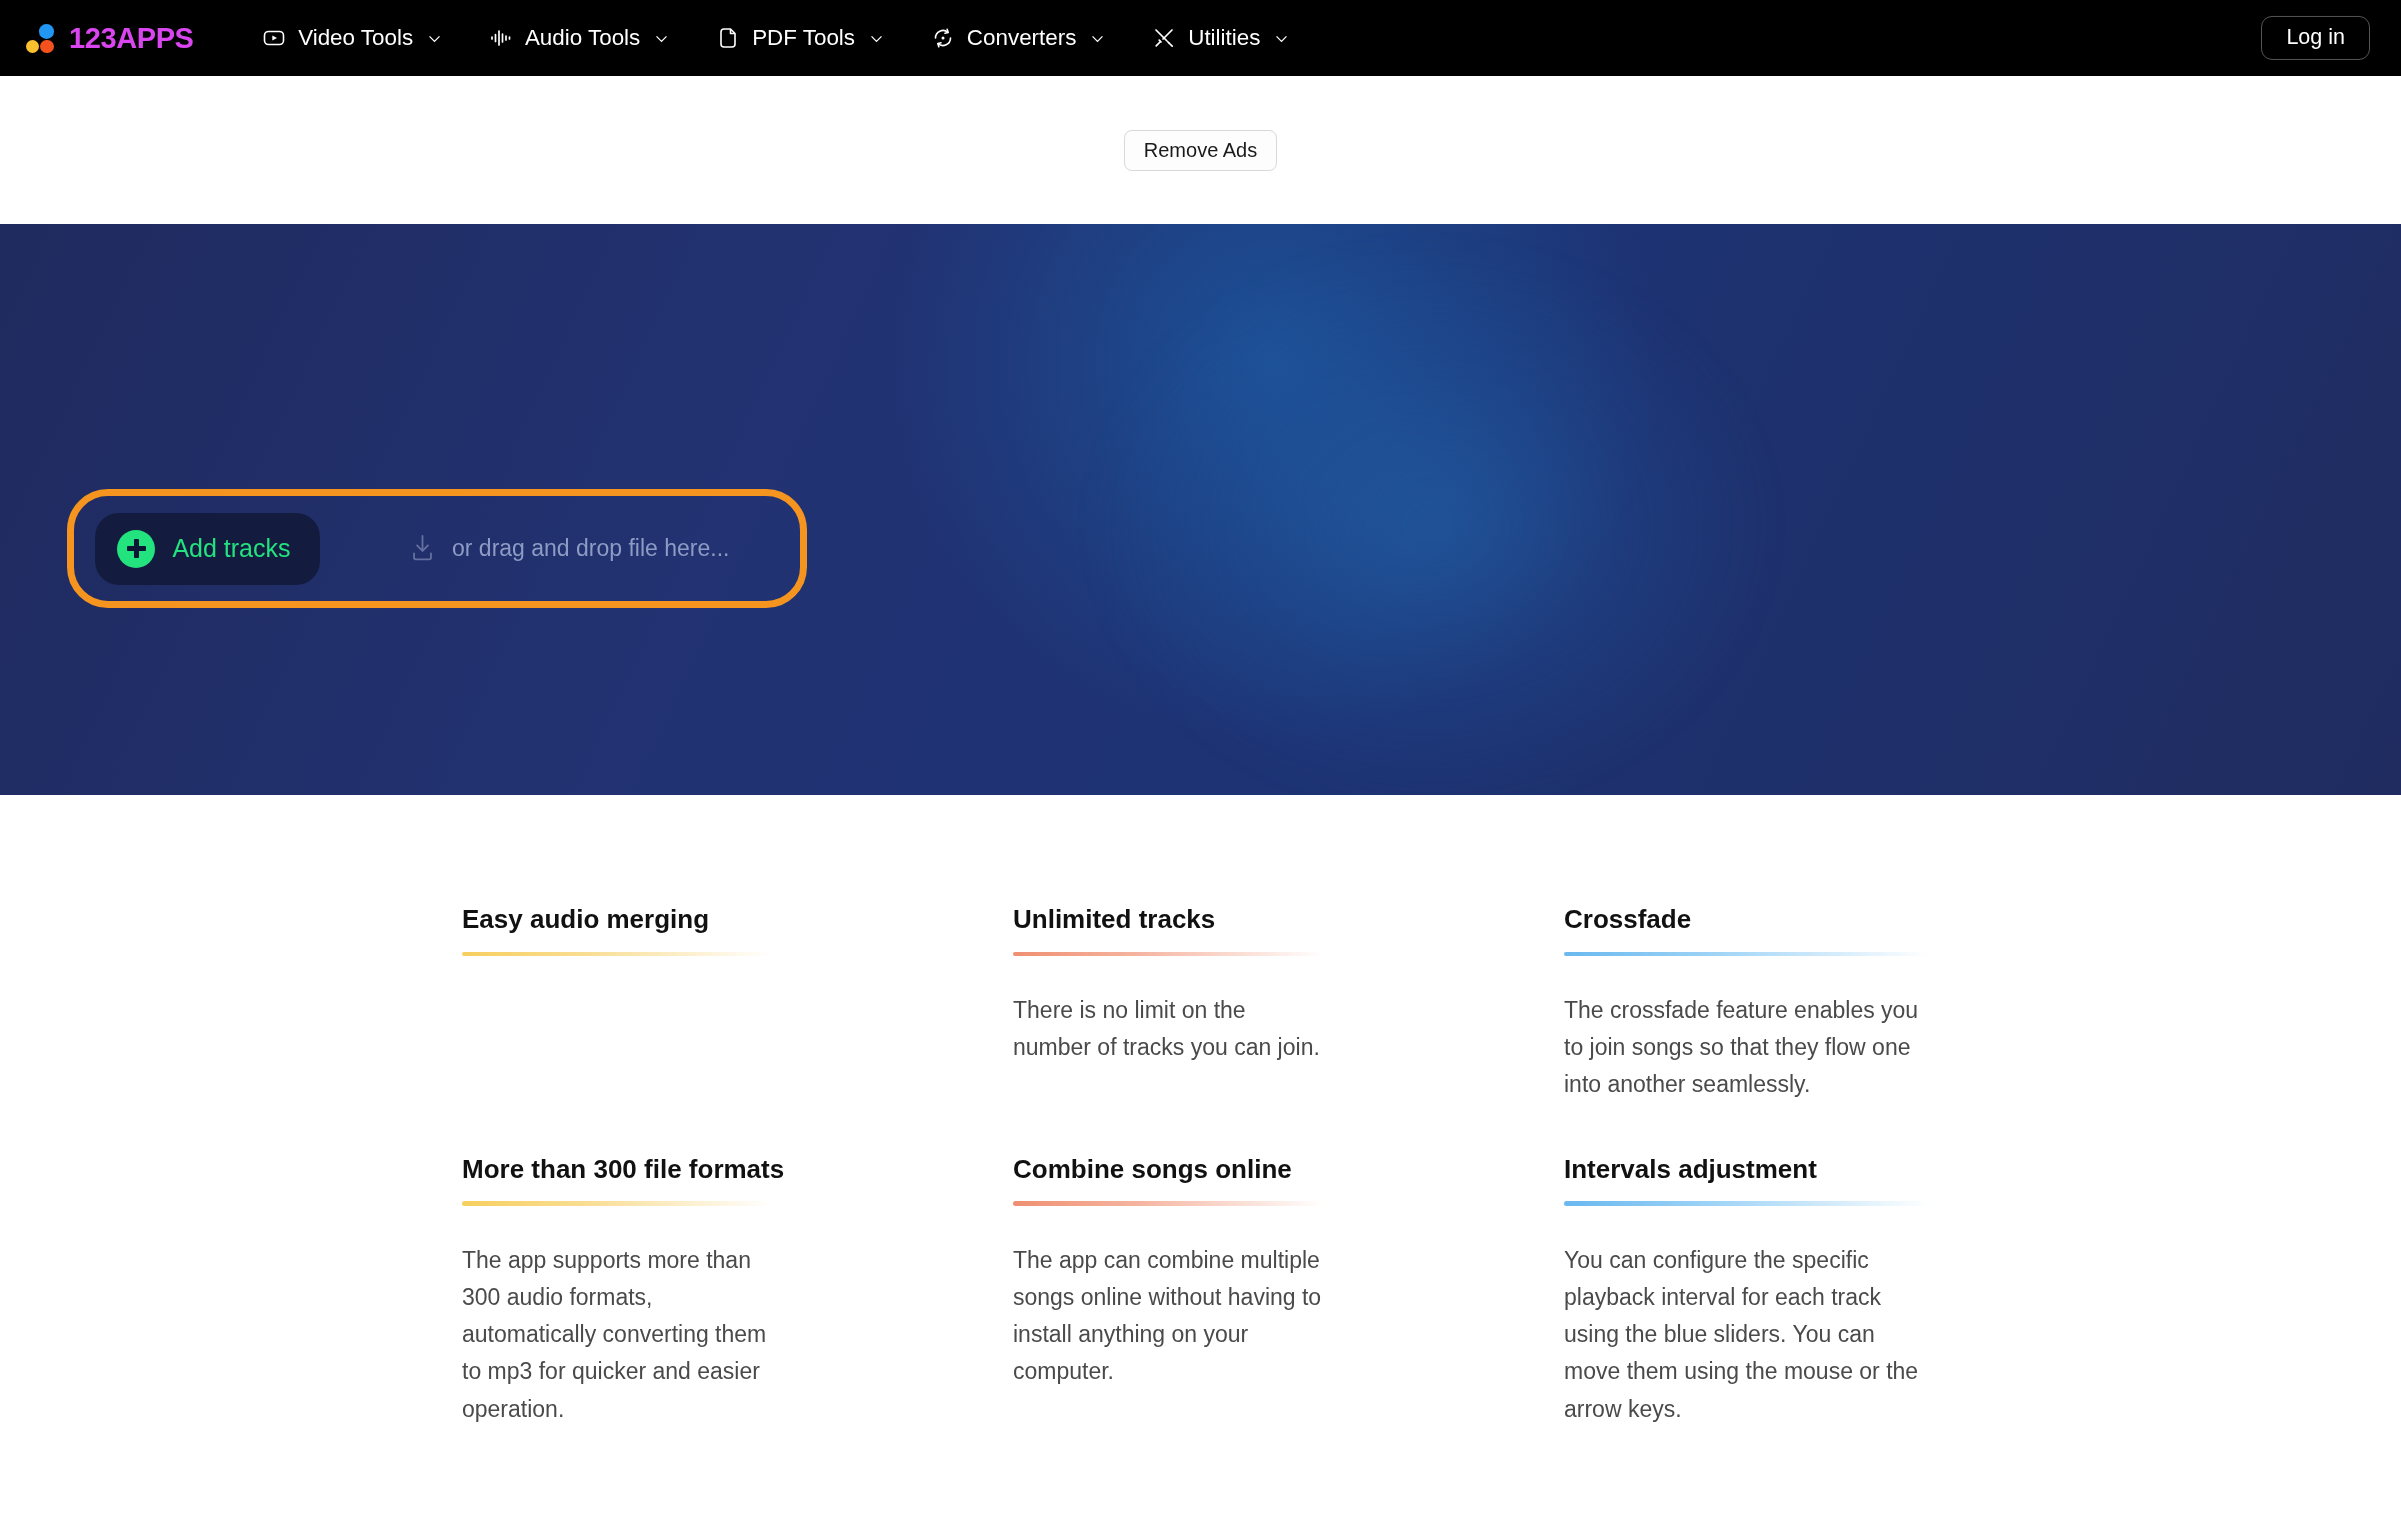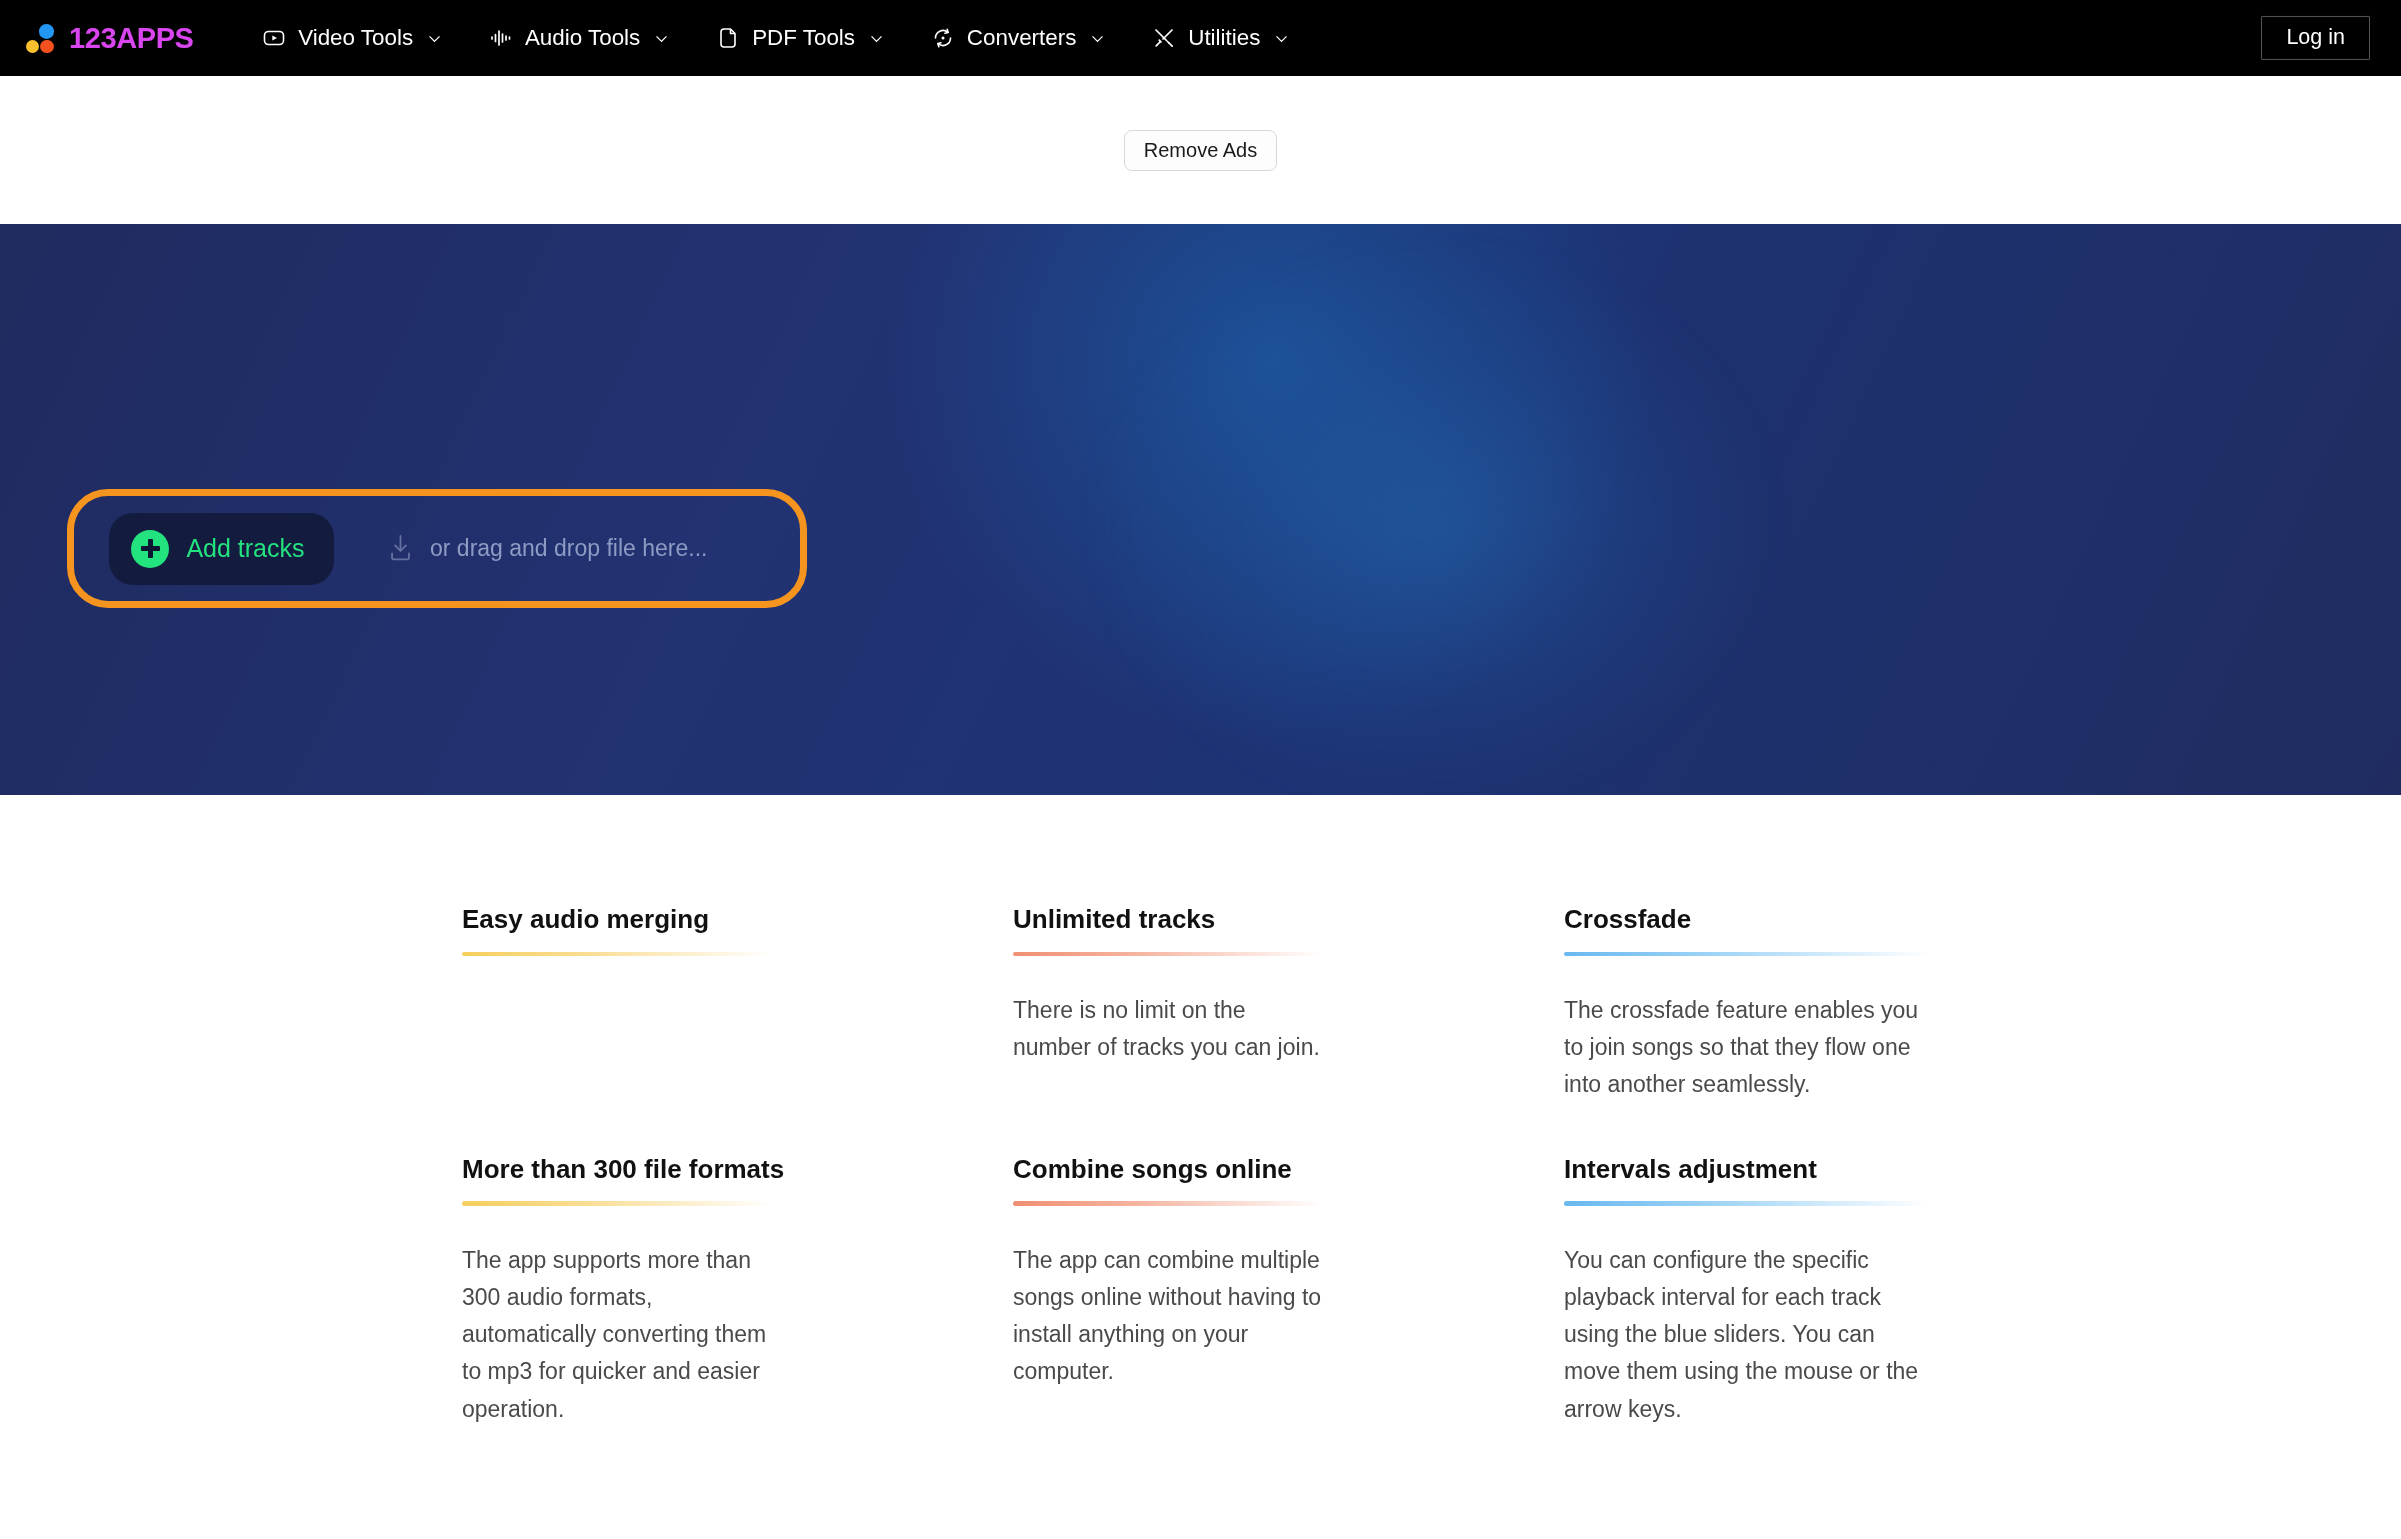--- a/index.html
+++ b/index.html
@@ -68,21 +68,21 @@
   .nav-icon svg { display: block; }
   .caret { display: inline-block; margin-left: 1.7px; }
   .caret svg { display:block; }
 
   .login-btn {
     position: absolute;
     right: 31px;
     top: 50%;
     transform: translateY(-50%);
     border: 0.9px solid #555;
-    border-radius: 1px;
+    border-radius: 11px;
     color: #fff;
     font-size: 21.5px;
     padding: 10.3px 24px;
     background: transparent;
     cursor: pointer;
     line-height: 1;
     font-family: "Liberation Sans", sans-serif;
   }
 
   
@@ -138,21 +138,22 @@
     border: 7.8px solid #f5951f;
     border-radius: 41px;
     box-sizing: border-box;
   }
   .dropzone {
     position: absolute;
     left: 0; top: 0;
     width: 100%; height: 100%;
     display: flex;
     align-items: center;
-    padding-left: 35px;
+    padding-left: 21px;
+    gap: 36px;
   }
   .add-tracks-btn {
     display: flex;
     align-items: center;
     gap: 17px;
     background: #131c3f;
     border-radius: 24px;
     padding: 17px 29px 17px 22.4px;
     cursor: pointer;
     border: none;

